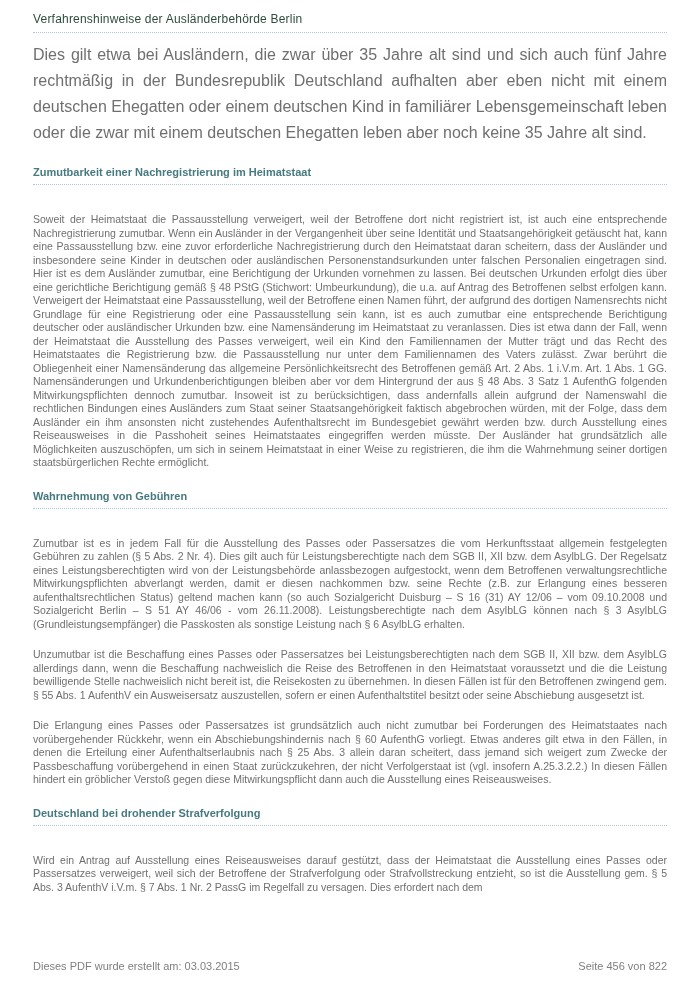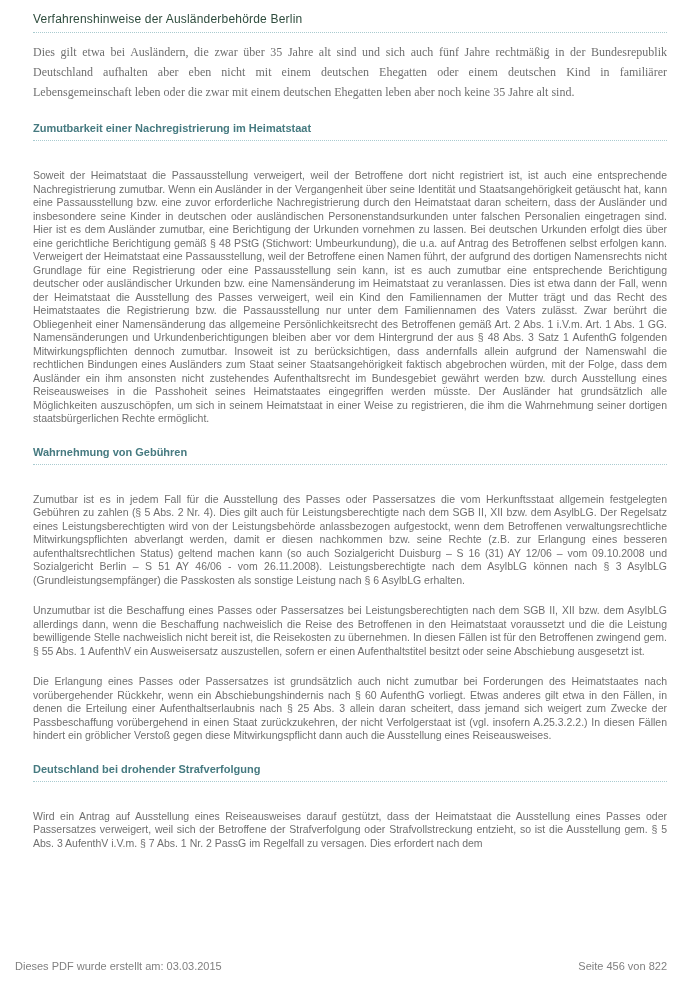--- a/index.html
+++ b/index.html
@@ -28,24 +28,23 @@
     color:var(--color-title);
     font-size:12px;
     font-weight:400;
     letter-spacing:0.2px;
     padding-bottom:6px;
     border-bottom:1px dotted var(--color-rule);
   }
   .intro{
     margin-top:9px;
     color:var(--color-body);
-    font-size:12px;
-    line-height:20px;
+    font-size:16px;
+    line-height:26px;
     text-align:justify;
-    font-family:Liberation Serif, serif;
   }
   .section{
     margin-top:16px;
   }
   .sec-head{
     color:var(--color-heading);
     font-size:11px;
     font-weight:700;
     padding:4px 0 6px 0;
     border-bottom:1px dotted var(--color-rule);
@@ -56,21 +55,21 @@
     font-size:10.5px;
     line-height:13.5px;
     text-align:justify;
     hyphens:none;
   }
   .para + .para{
     margin-top:17px;
   }
   .footer{
     position:absolute;
-    left:15px; right:33px;
+    left:33px; right:33px;
     bottom:18px;
     display:flex;
     justify-content:space-between;
     align-items:baseline;
     color:var(--color-footer);
     font-size:11px;
   }
 </style>
 </head>
 <body>

